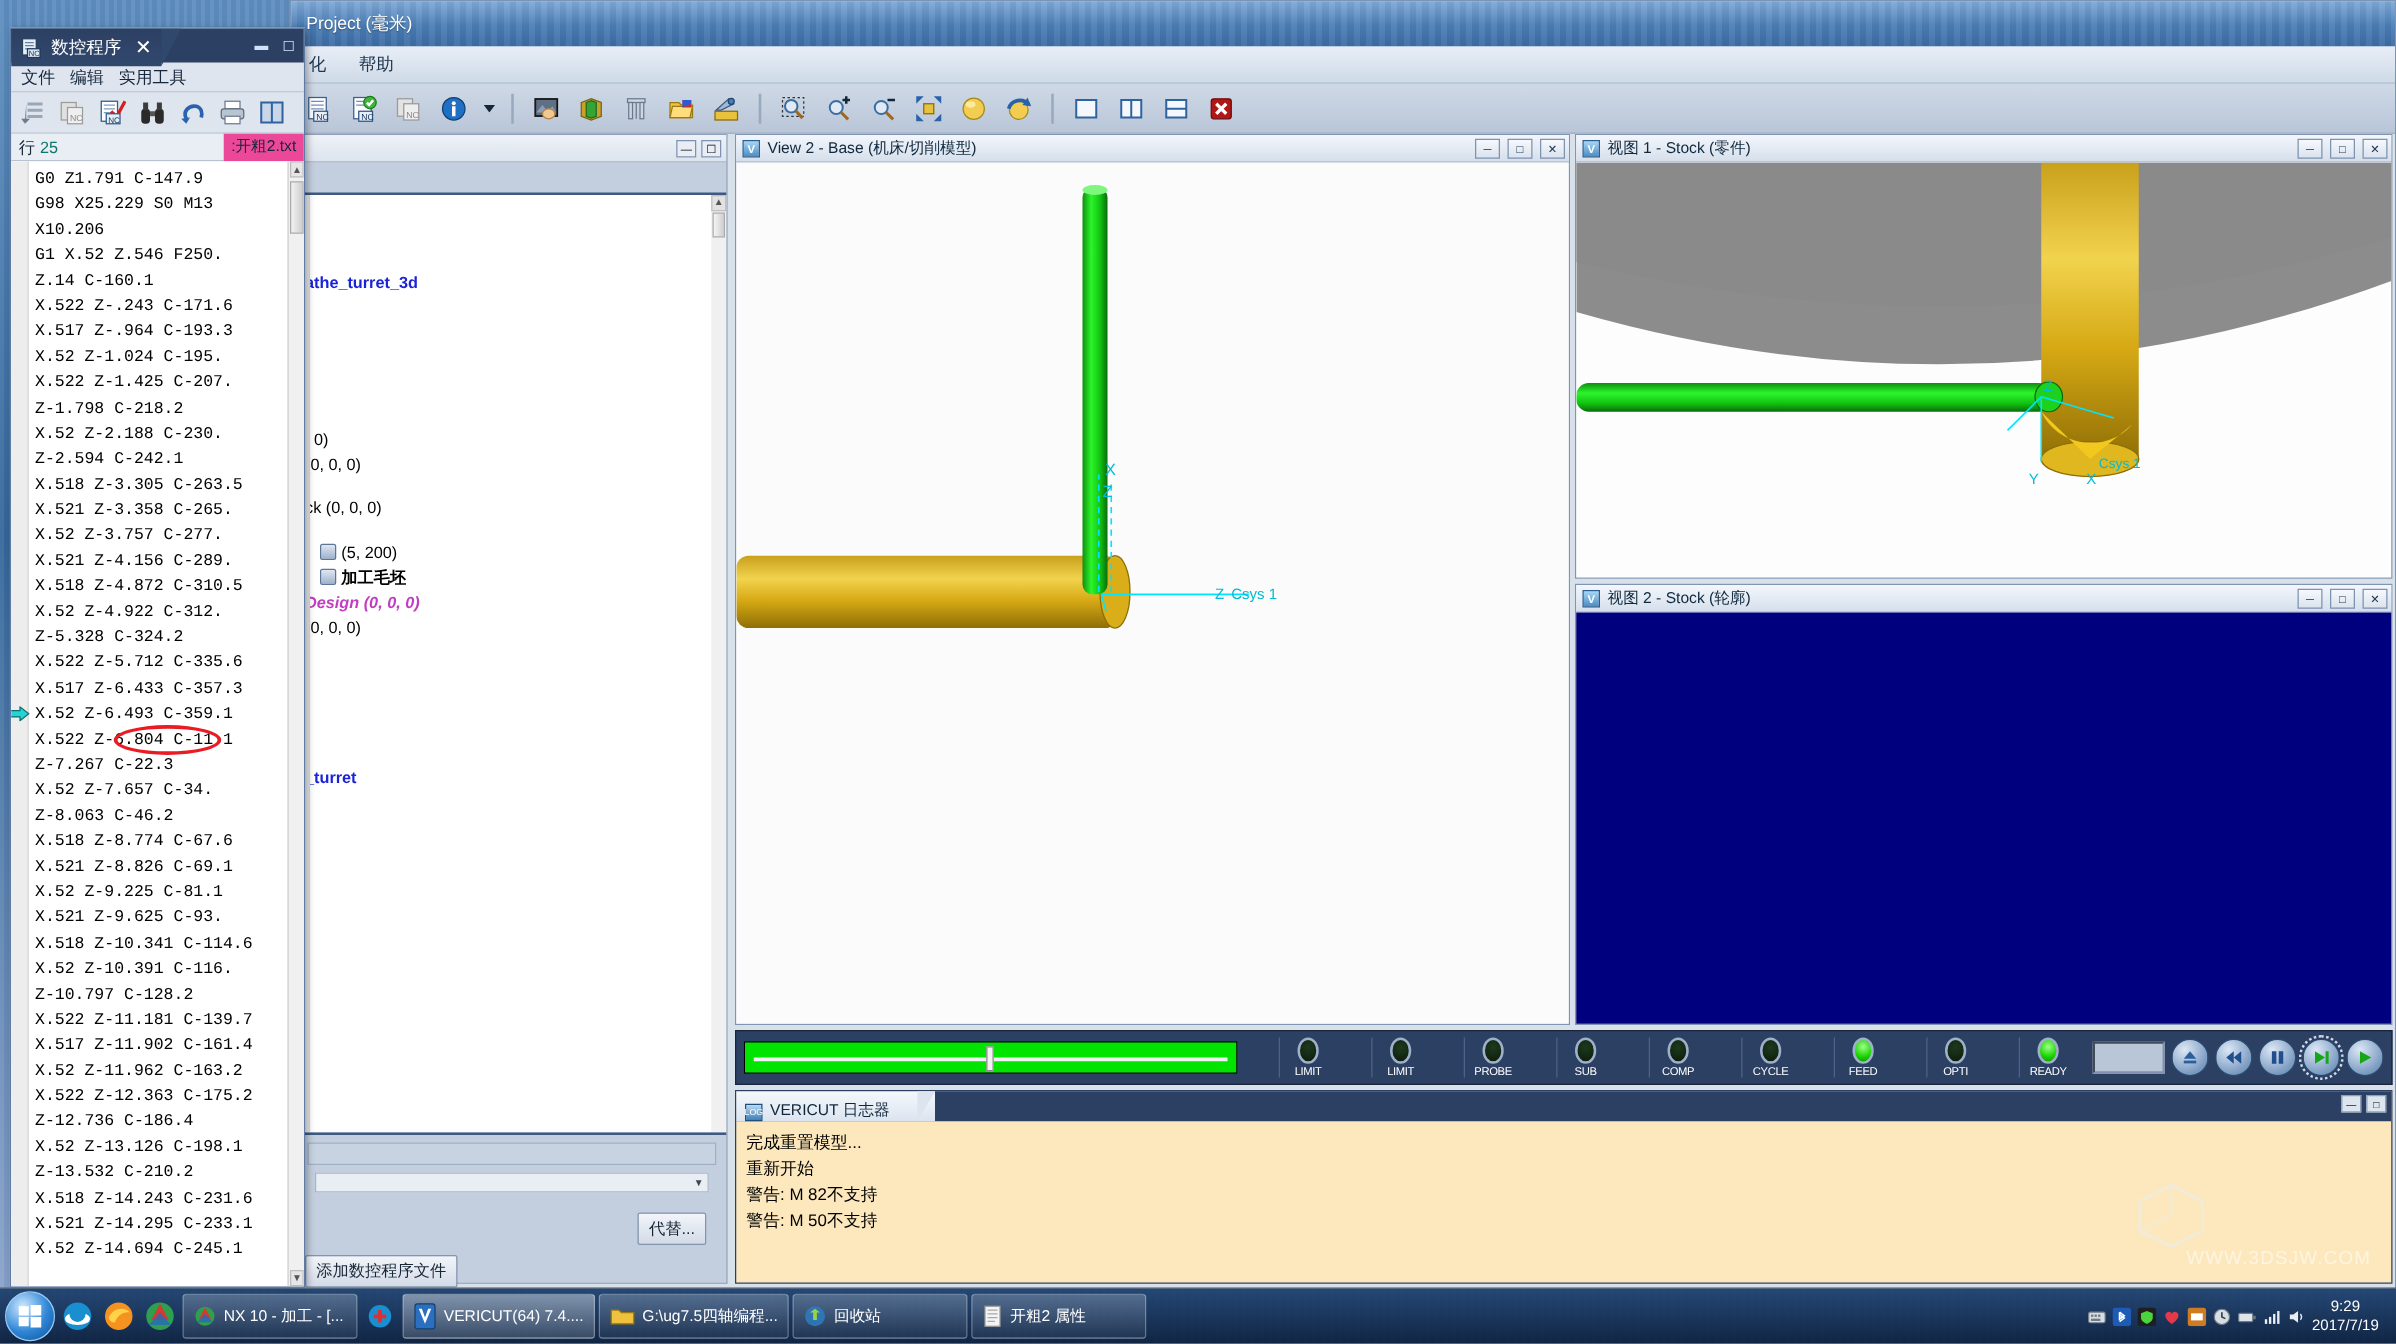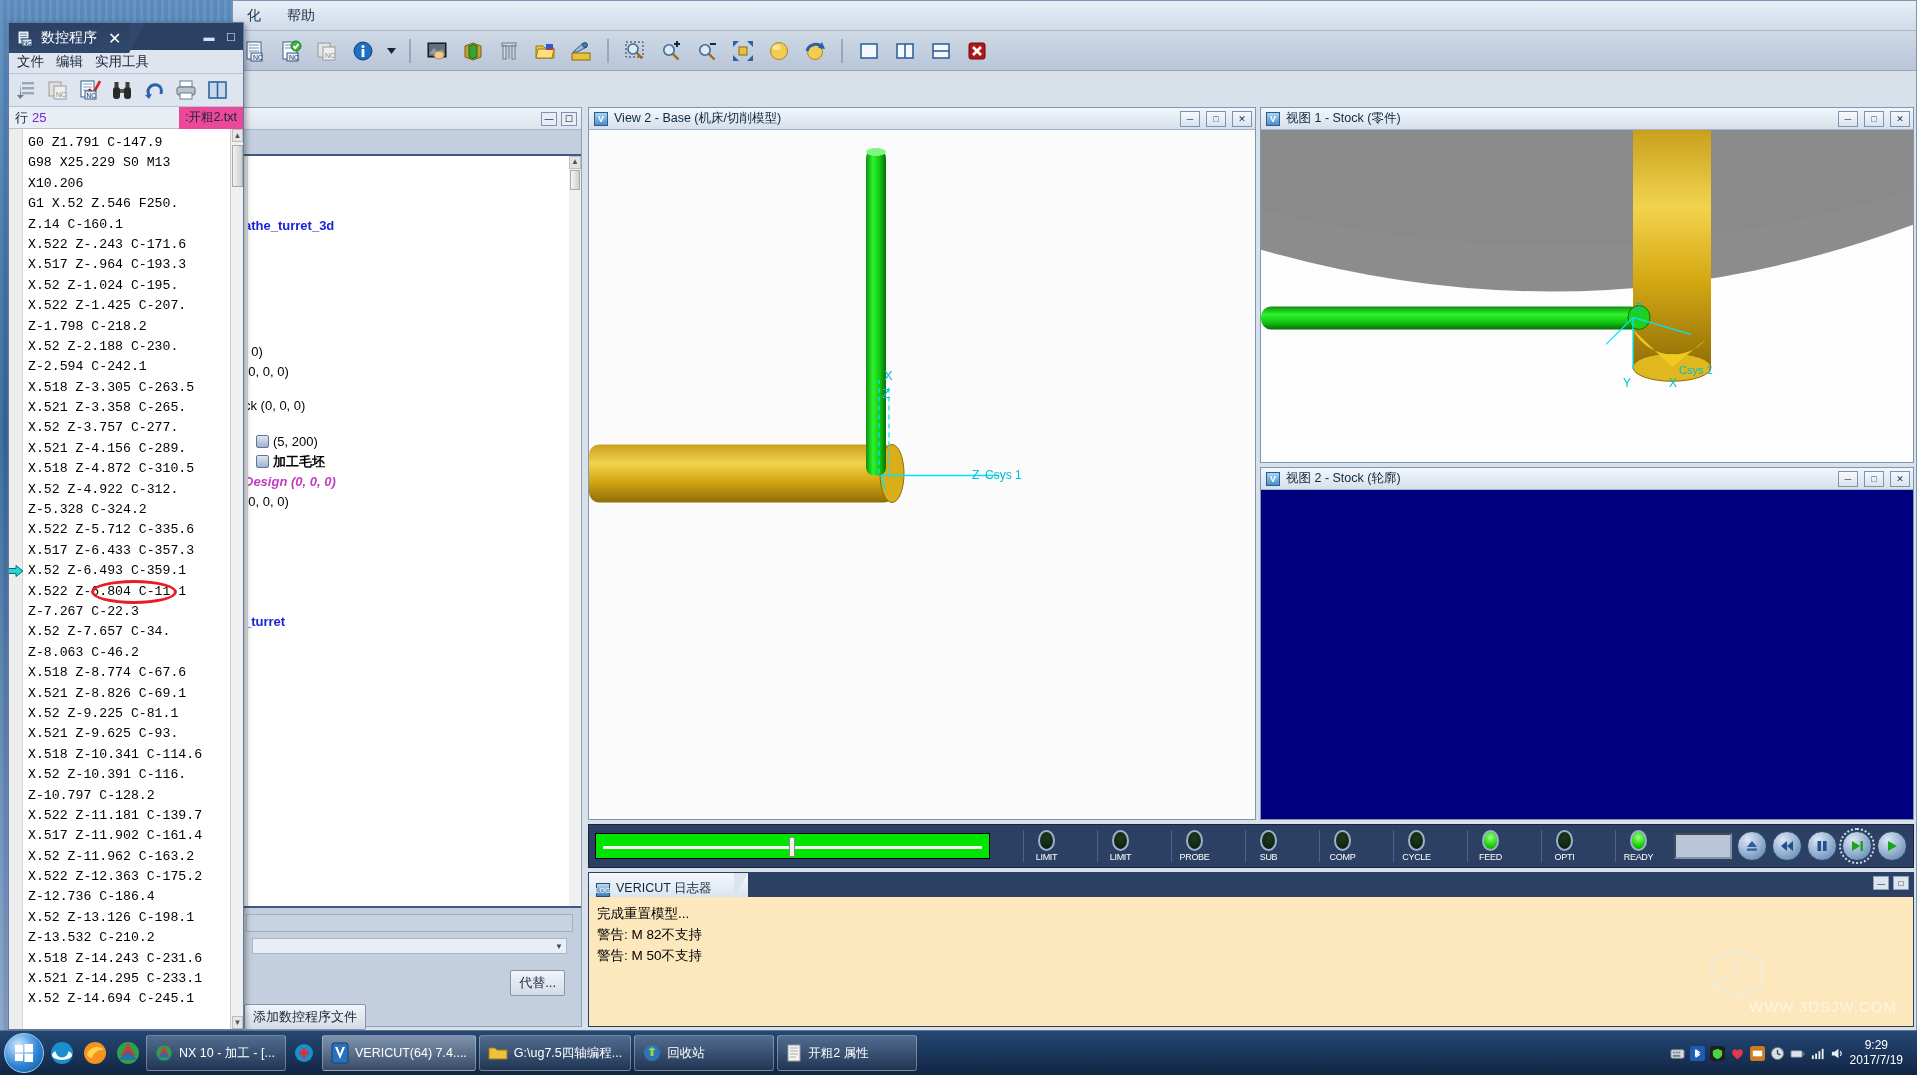--- a/index.html
+++ b/index.html
@@ -176,21 +176,21 @@
   .nc-tab{position:absolute;left:0;top:0;height:30px;padding:0 8px 0 8px;display:flex;align-items:center;gap:7px;
      background:linear-gradient(180deg,#2c4063,#31486d);color:#fff;font-size:14px;}
   .nc-tab:after{content:"";position:absolute;right:-16px;top:0;border-top:30px solid #31486d;border-right:16px solid transparent;}
   .nc-win-btns{position:absolute;right:4px;top:6px;display:flex;gap:6px;}
   .nc-win-btns .b{width:16px;height:16px;display:flex;align-items:center;justify-content:center;color:#cfe2f7;font-size:11px;cursor:pointer;}
   .nc-menubar{height:24px;background:#dfe5ee;display:flex;align-items:center;gap:12px;padding-left:8px;font-size:13.5px;color:#16283d;border-bottom:1px solid #b7c2d2;}
   .nc-toolbar{background:#dfe5ee;padding:3px 4px;display:flex;flex-wrap:wrap;gap:6px;border-bottom:1px solid #b7c2d2;}
   .ntb{width:26px;height:26px;display:flex;align-items:center;justify-content:center;cursor:pointer;border-radius:3px;}
   .nc-linebar{height:22px;background:#e9edf4;border-bottom:1px solid #b7c2d2;display:flex;align-items:center;font-size:13px;color:#152636;}
   .nc-linebar .lineno{padding-left:6px;}
-  .nc-linebar .num{color:#6d28d9;padding-left:4px;}
+  .nc-linebar .num{color:#0f766e;padding-left:4px;}
   .nc-linebar .fname{margin-left:auto;background:#ec4899;height:22px;display:flex;align-items:center;padding:0 6px;font-size:12.5px;}
   .nc-code{flex:1;background:#fff;position:relative;overflow:hidden;display:flex;}
   .nc-gutter{width:14px;background:#ededed;border-right:1px solid #d6d6d6;position:relative;}
   .nc-lines{flex:1;font-family:"Liberation Mono", monospace;font-size:13.2px;line-height:20.4px;
      padding:4px 0 0 5px;white-space:pre;color:#000;position:relative;}
   .nc-scroll{position:absolute;right:0;top:0;bottom:0;width:13px;background:#f0f0f0;border-left:1px solid #cfcfcf;}
   .nc-scroll .thumb{position:absolute;top:16px;left:1px;width:11px;height:42px;background:linear-gradient(90deg,#f3f3f3,#cdcdcd);border:1px solid #a8a8a8;}
   .nc-scroll .arrow{position:absolute;left:1px;width:11px;height:13px;display:flex;align-items:center;justify-content:center;font-size:8px;color:#555;background:#e6e6e6;border:1px solid #bdbdbd;}
   .cur-arrow{position:absolute;left:-1px;width:16px;height:12px;}
   .redcircle{position:absolute;border:3px solid #ea1c23;border-radius:50%;pointer-events:none;}
@@ -217,20 +217,24 @@
   .wm-logo{position:absolute;right:150px;bottom:75px;width:60px;height:55px;opacity:.55;}
 </style>
 </head>
 <body>
 
 <div id="root">
   <div class="wall-streaks"></div>
 
   <div id="vericut">
 
+    <div class="vc-title">
+      <div class="tstripe"></div>
+      <span class="vc-title-text">Project (毫米)</span>
+    </div>
 
     <div class="vc-menubar">
       <span>化</span>
       <span>帮助</span>
     </div>
 
     <div class="vc-toolbar">
 
       <div class="tb">
         <svg width="22" height="22" viewBox="0 0 22 22">
@@ -615,20 +619,21 @@
             <span class="log-ico">LOG</span>
             <span>VERICUT 日志器</span>
           </div>
           <div class="log-min">
             <div>—</div>
             <div>□</div>
           </div>
         </div>
         <div class="log-lines">
           <div>完成重置模型...</div>
+          <div>重新开始</div>
           <div>警告: M 82不支持</div>
           <div>警告: M 50不支持</div>
         </div>
       </div>
 
     </div>
   </div>
 
   <div id="ncwin">
     <div class="nc-tabstrip">

